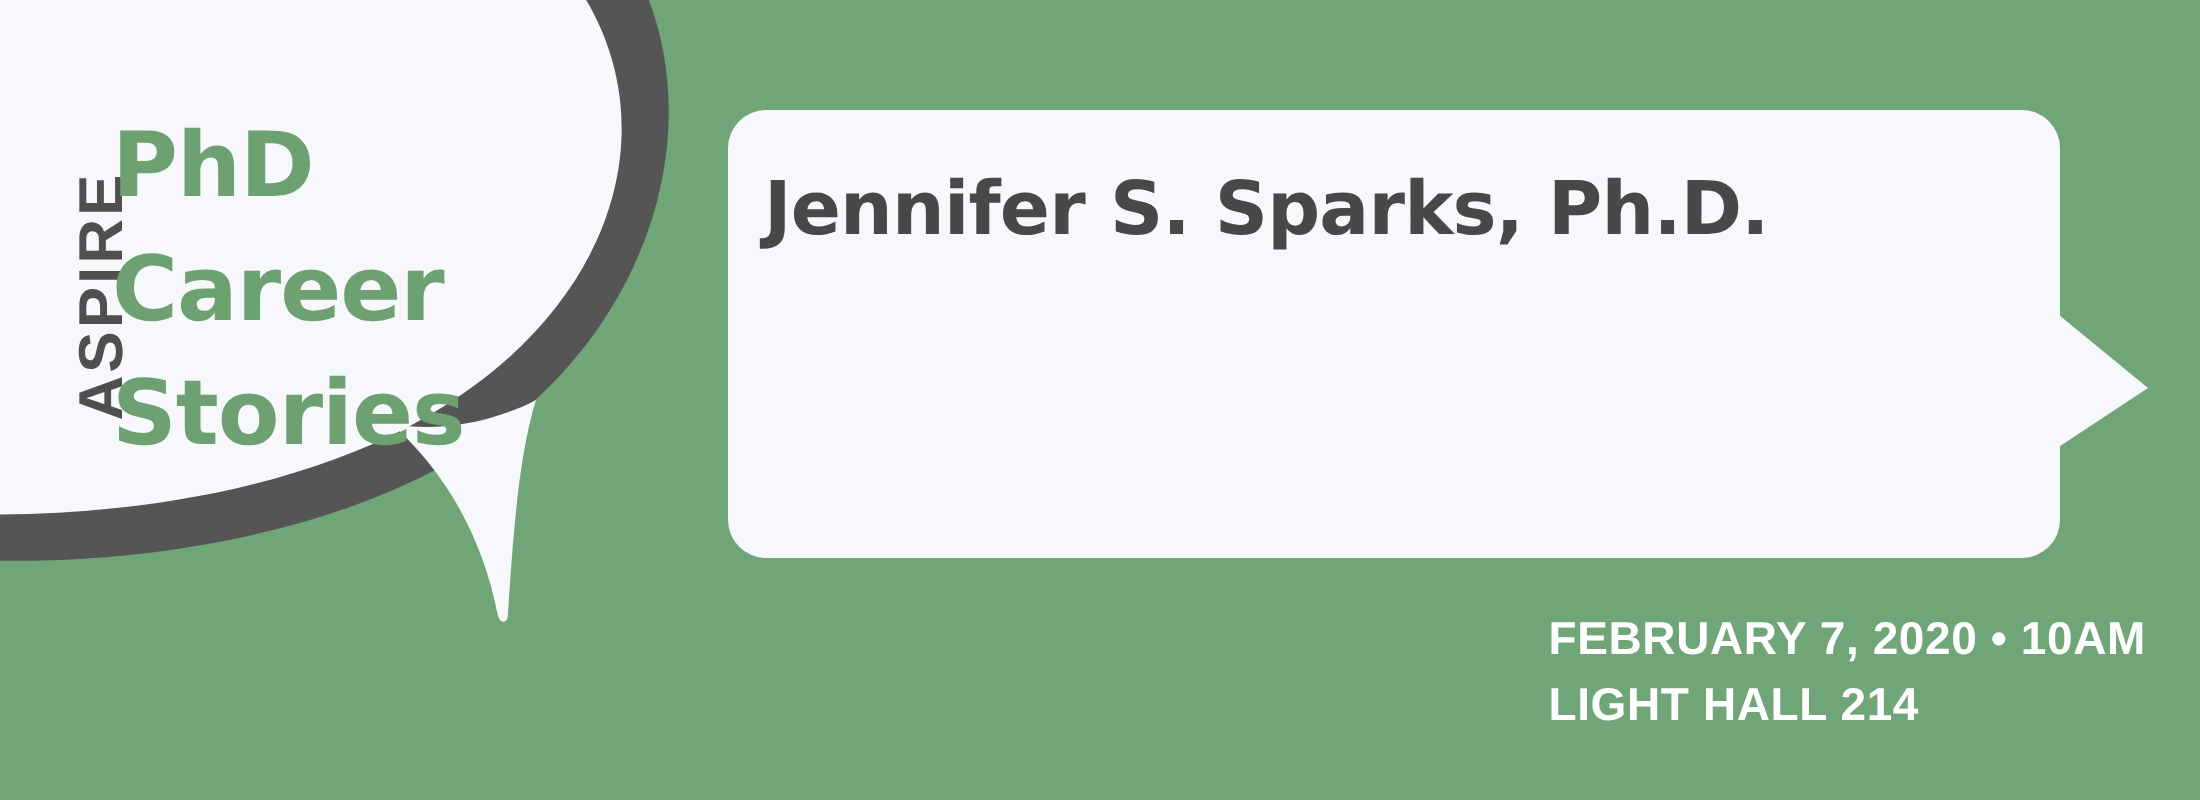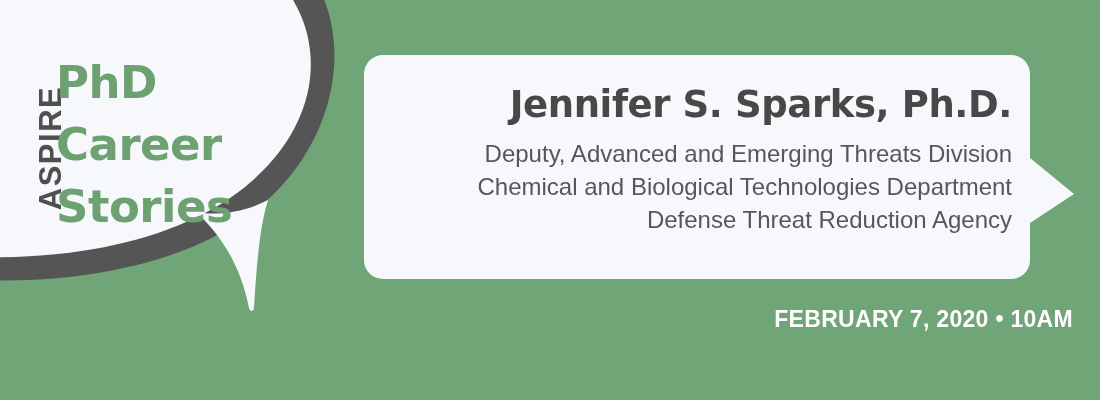--- a/index.html
+++ b/index.html
@@ -87,21 +87,21 @@
     display: block;
   }
   .card-text {
     position: absolute;
     left: 0;
     top: 0;
     width: 666px;
     height: 176px;
     box-sizing: border-box;
     padding: 27px 18px 0 18px;
-    text-align: right;
+    text-align: left;
   }
   .speaker-name {
     font-family: "DejaVu Sans", sans-serif;
     font-weight: bold;
     font-size: 37px;
     line-height: 46px;
     color: #484848;
     letter-spacing: -0.4px;
     white-space: nowrap;
   }
@@ -173,25 +173,21 @@
   <div class="card-zone">
     <svg class="card-shape" viewBox="0 0 710 224">
 
       <rect x="0" y="0" width="666" height="224" rx="19" ry="19" fill="#F7F8FC"></rect>
 
       <path d="M 660 98 L 710 139 L 660 172 Z" fill="#F7F8FC"></path>
     </svg>
 
     <div class="card-text">
       <div class="speaker-name">Jennifer S. Sparks, Ph.D.</div>
-      <div class="speaker-role">
-        <div class="role-line">Deputy, Advanced and Emerging Threats Division</div>
-        <div class="role-line">Chemical and Biological Technologies Department</div>
-        <div class="role-line">Defense Threat Reduction Agency</div>
-      </div>
     </div>
   </div>
 
   <div class="event-details">
     <div class="event-line">FEBRUARY 7, 2020 • 10AM</div>
+    <div class="event-line">LIGHT HALL 214</div>
   </div>
 
 </div>
 
 </body></html>

